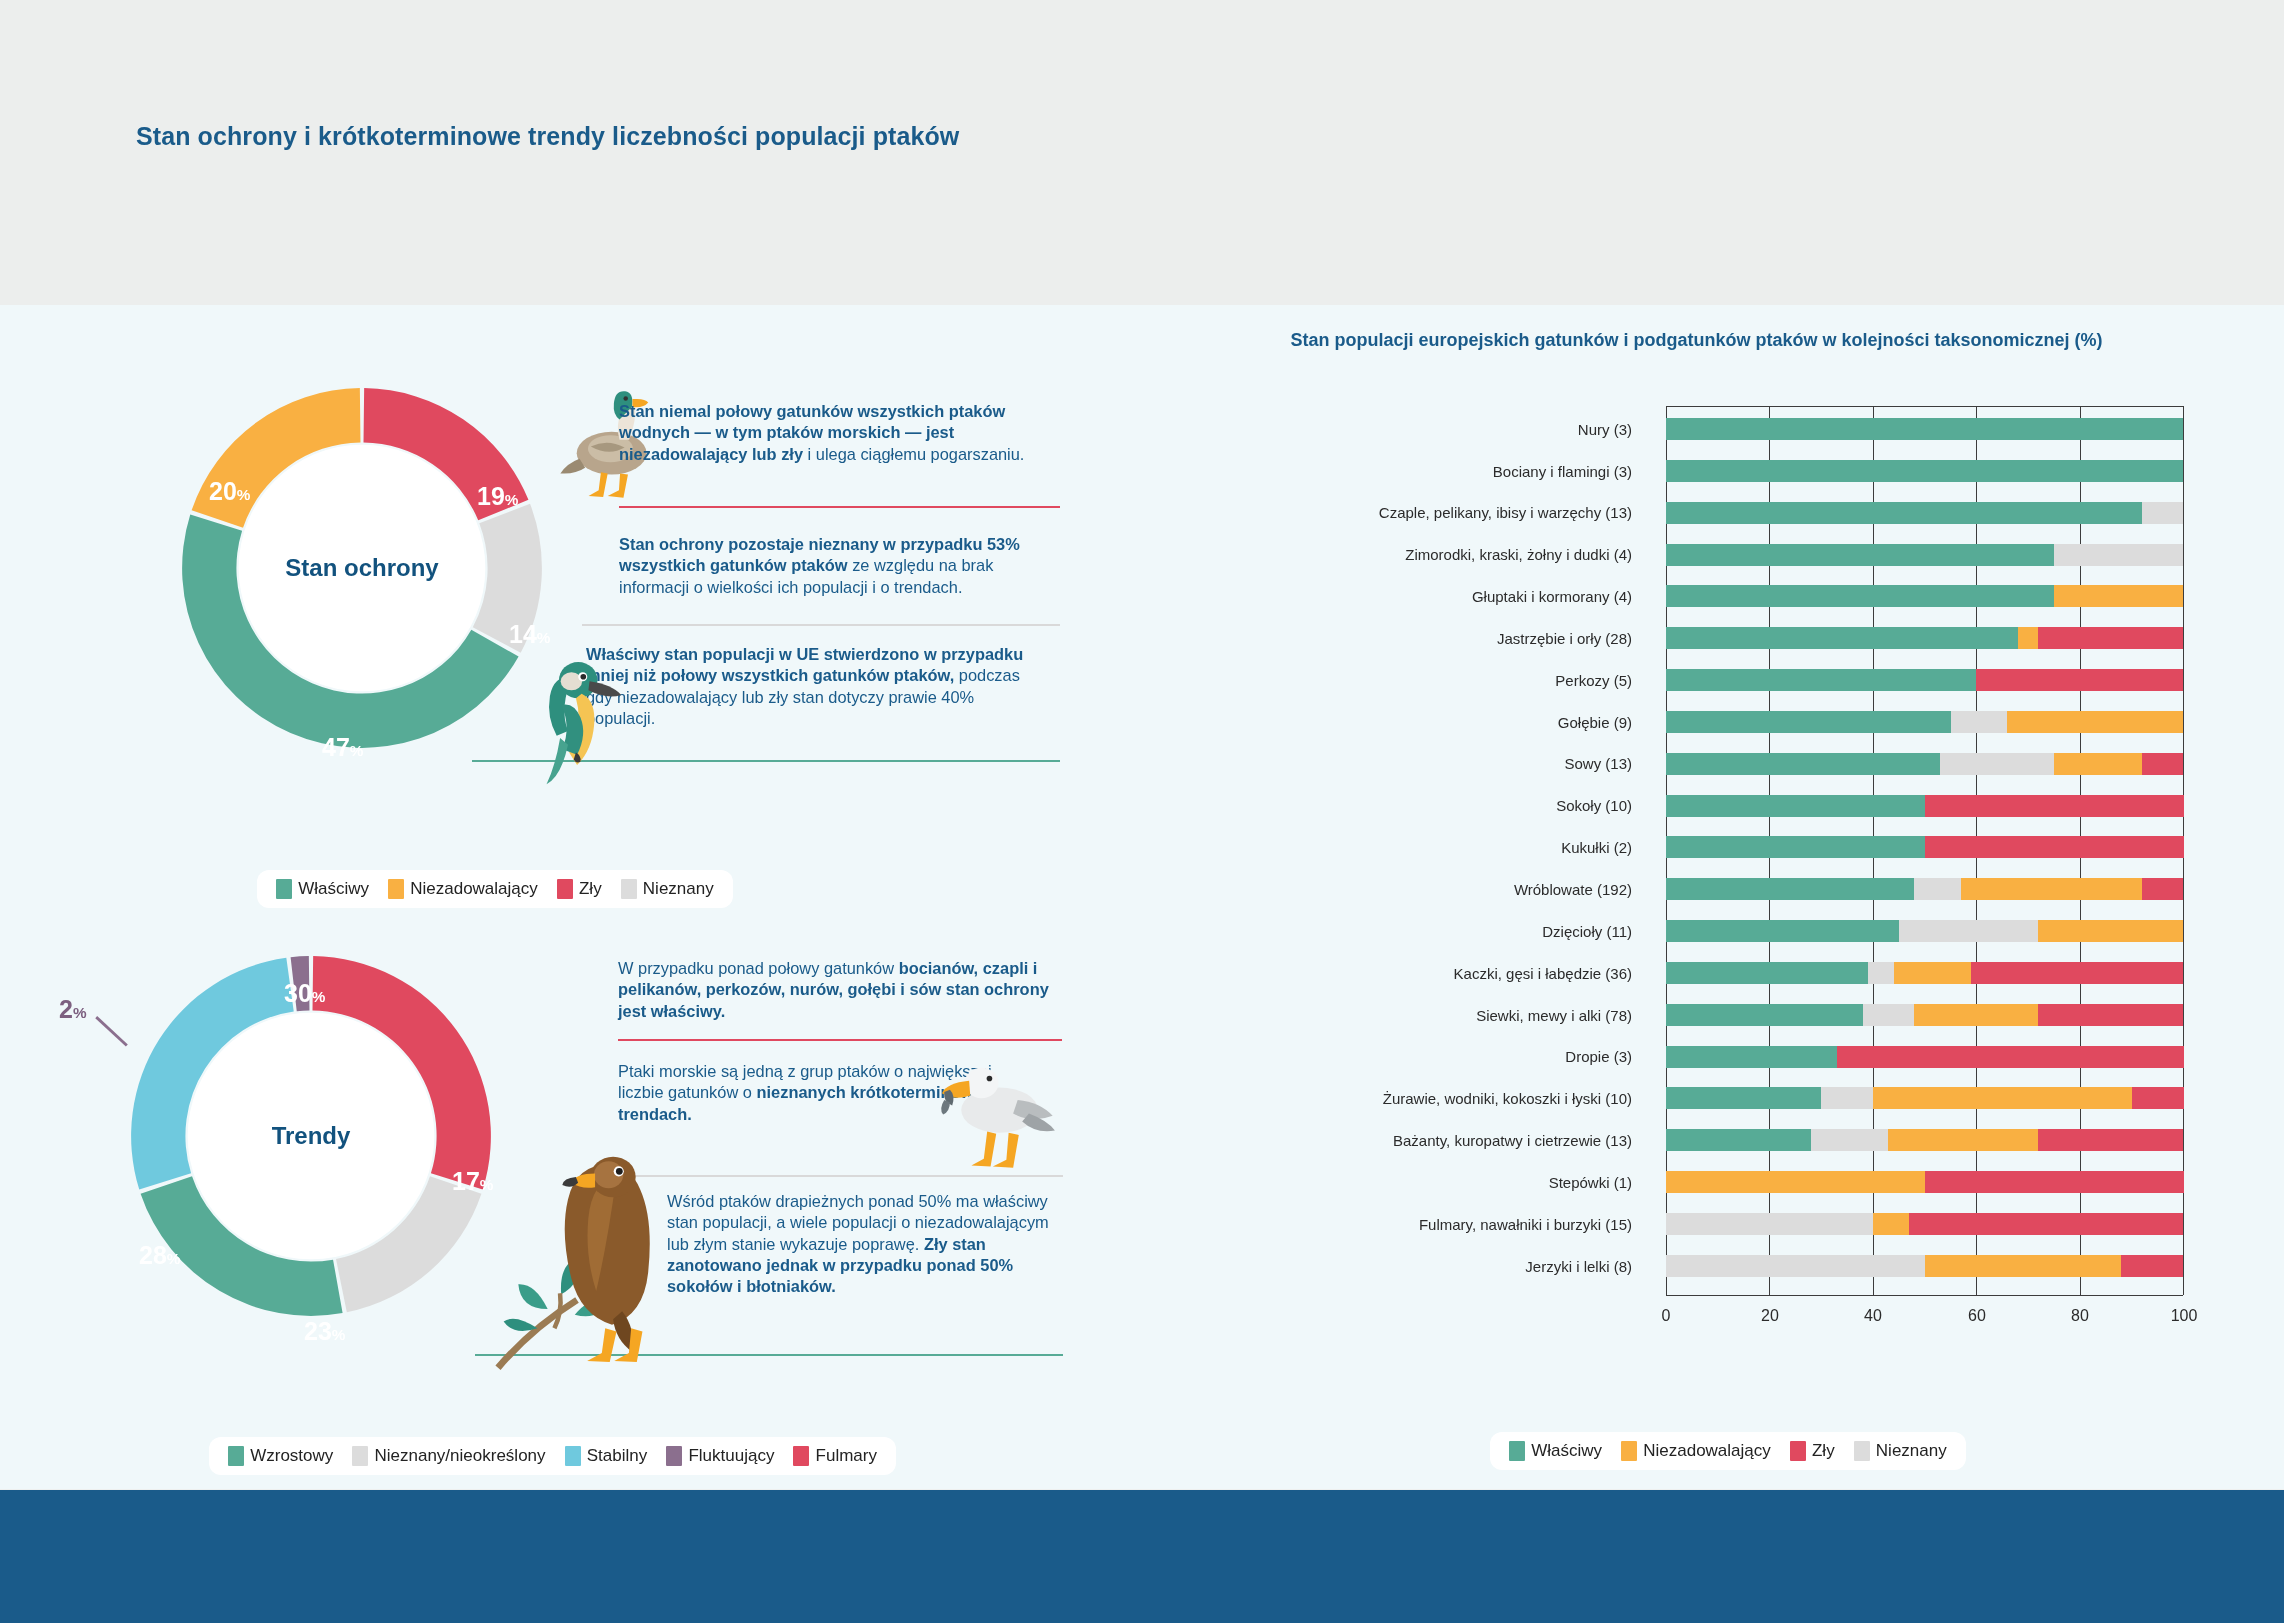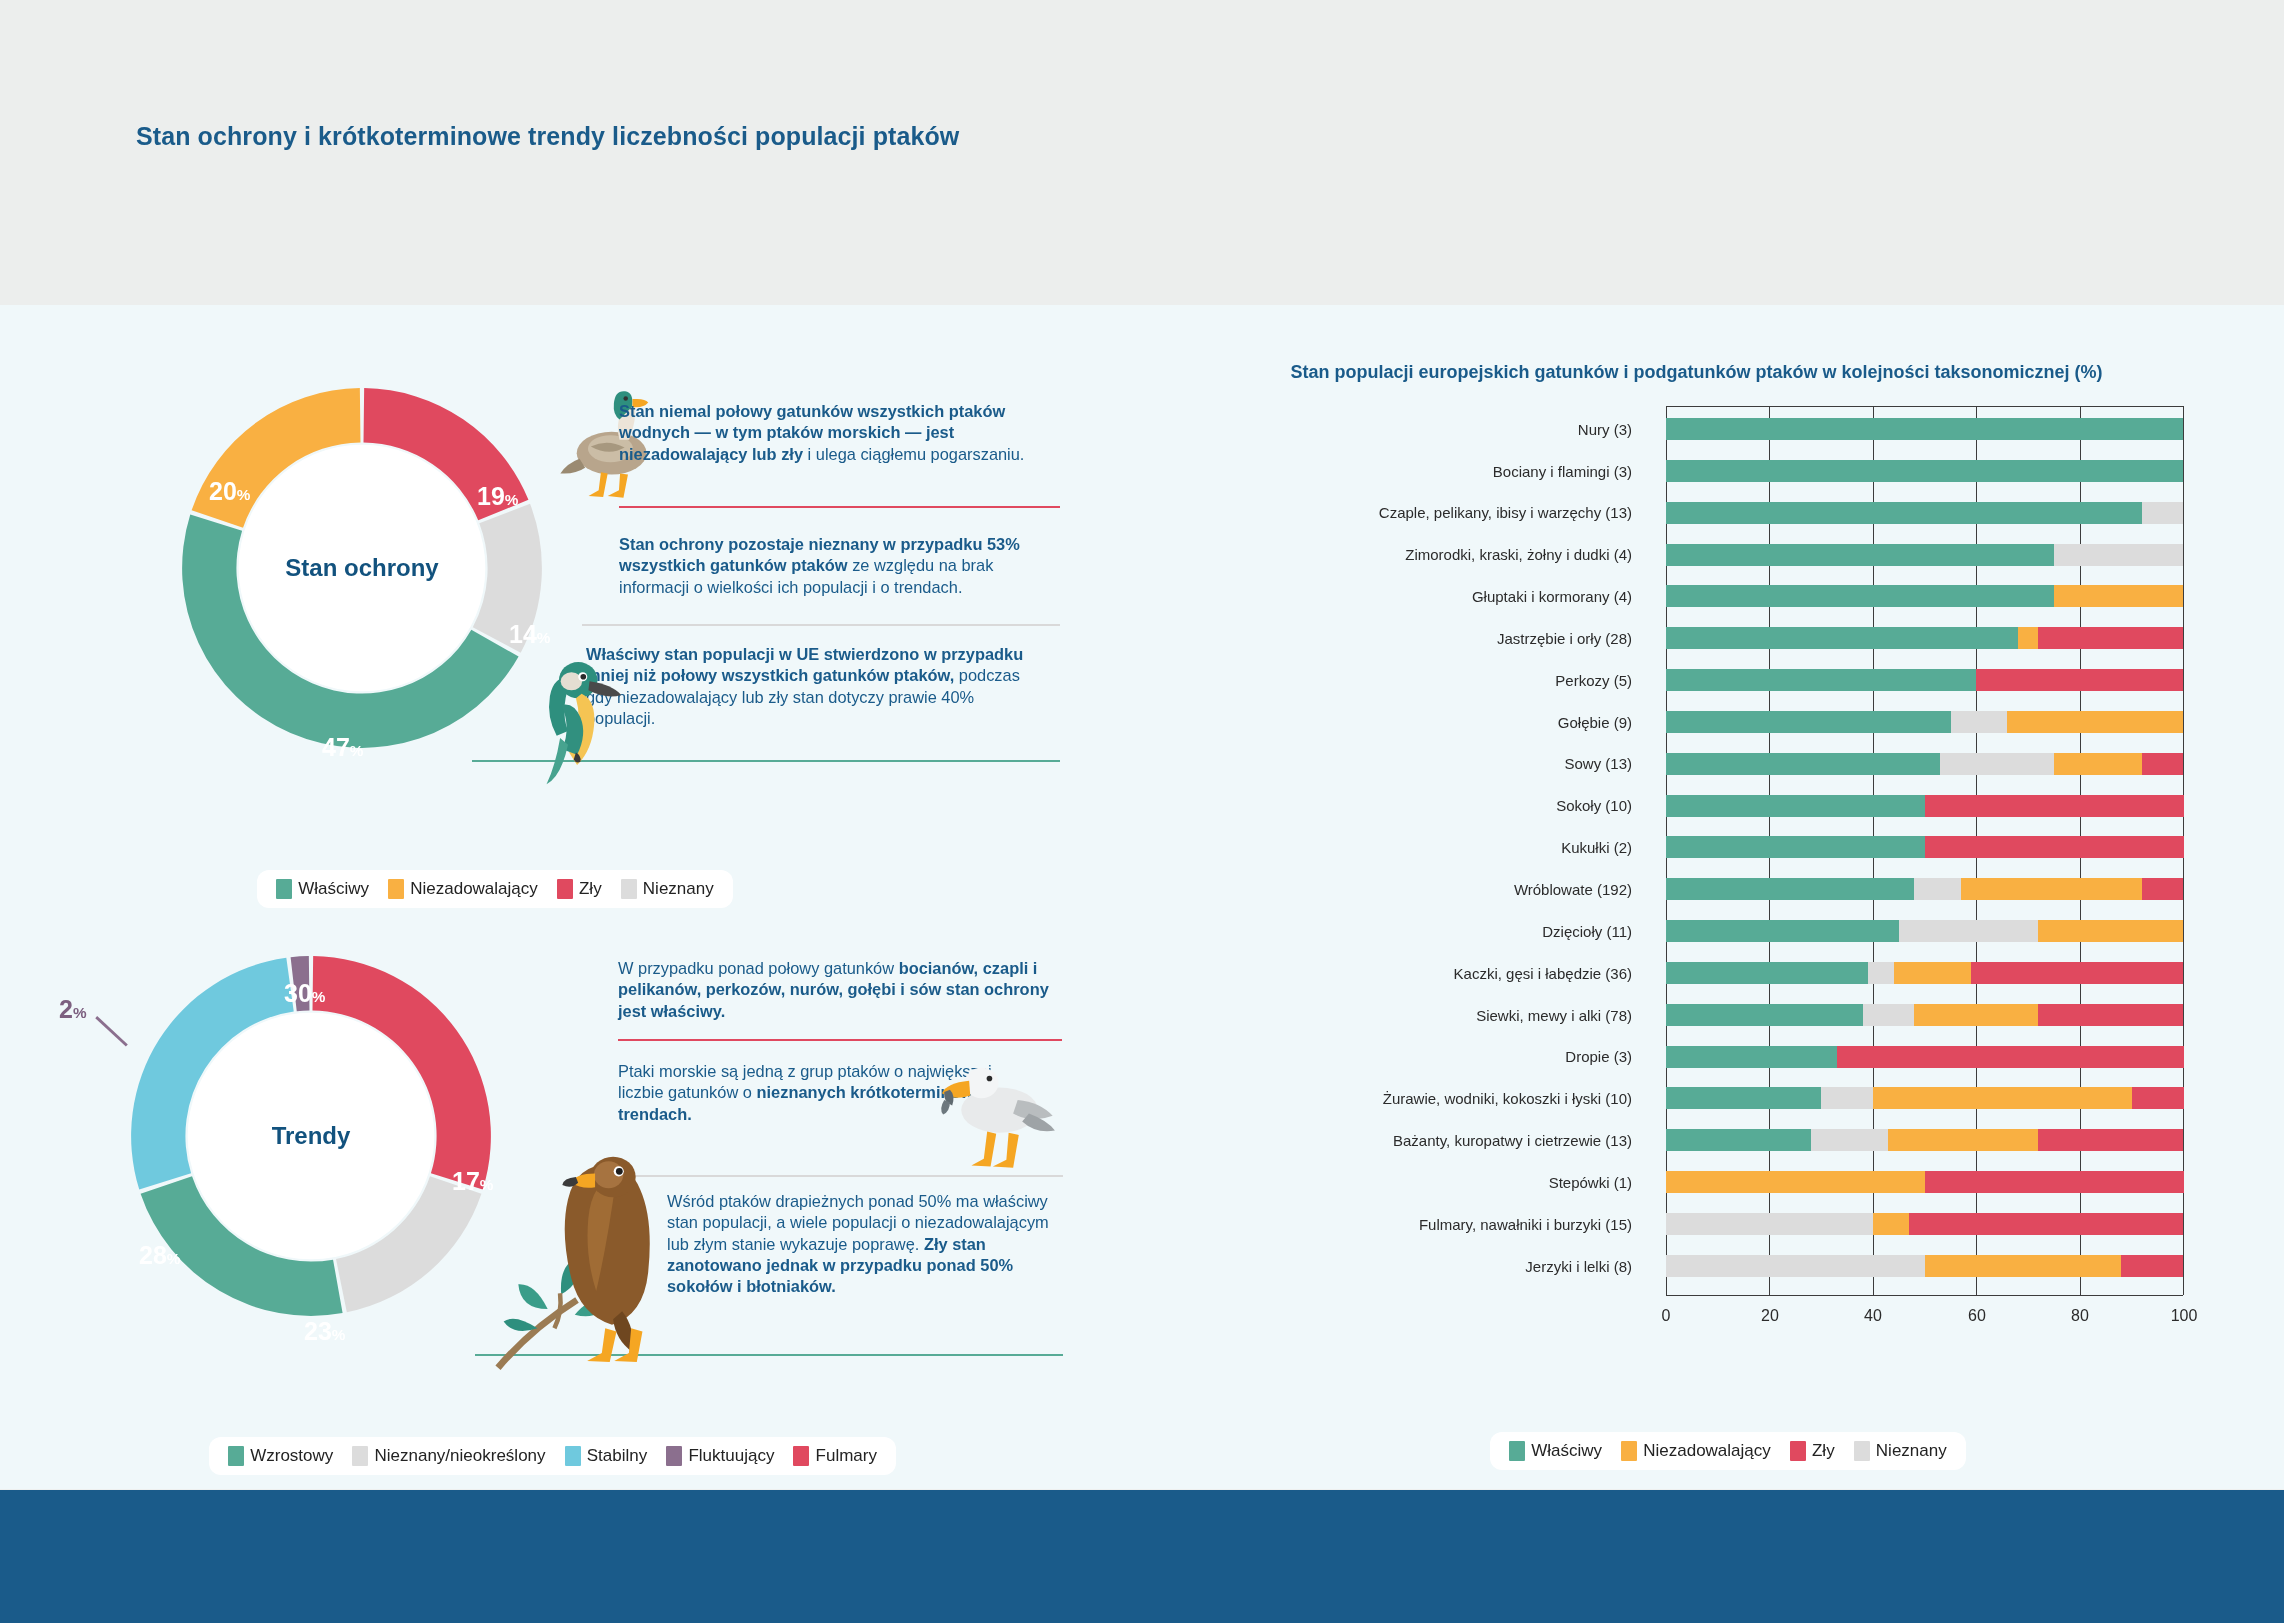--- a/index.html
+++ b/index.html
@@ -73,21 +73,21 @@
     gap: 19px; white-space: nowrap;
   }
   .legend-item { display: flex; align-items: center; gap: 6.2px; }
   .legend-swatch { width: 16px; height: 20.4px; border-radius: 1.1px; display:block; }
   .legend-label { font-size: 17px; color: #232323; font-weight: normal; }
 
   
   .right-col { position: absolute; left: 1097px; top: 305px; width: 1187px; height: 1184px; }
   .chart-title {
     position: absolute; left: 102px; top: 22.6px; width: 995px;
-    text-align: center; font-size: 18px; font-weight: bold; color: #1a5b8a; line-height: 1.34; margin-top: 32px;
+    text-align: center; font-size: 18px; font-weight: bold; color: #1a5b8a; line-height: 1.34;
   }
   .chart-area { position: absolute; left: 0; top: 0; width: 1187px; height: 1184px; }
   .cat-label {
     position: absolute; right: 652px; font-size: 15px; color: #2b2b2b;
     text-align: right; white-space: nowrap; transform: translateY(-50%);
   }
   .bar-row { position: absolute; height: 21.5px; }
   .seg { position: absolute; top: 0; height: 100%; }
   .gridline { position: absolute; width: 1.1px; background: #3c3c3c; }
   .axis-line { position: absolute; background: #3c3c3c; }

